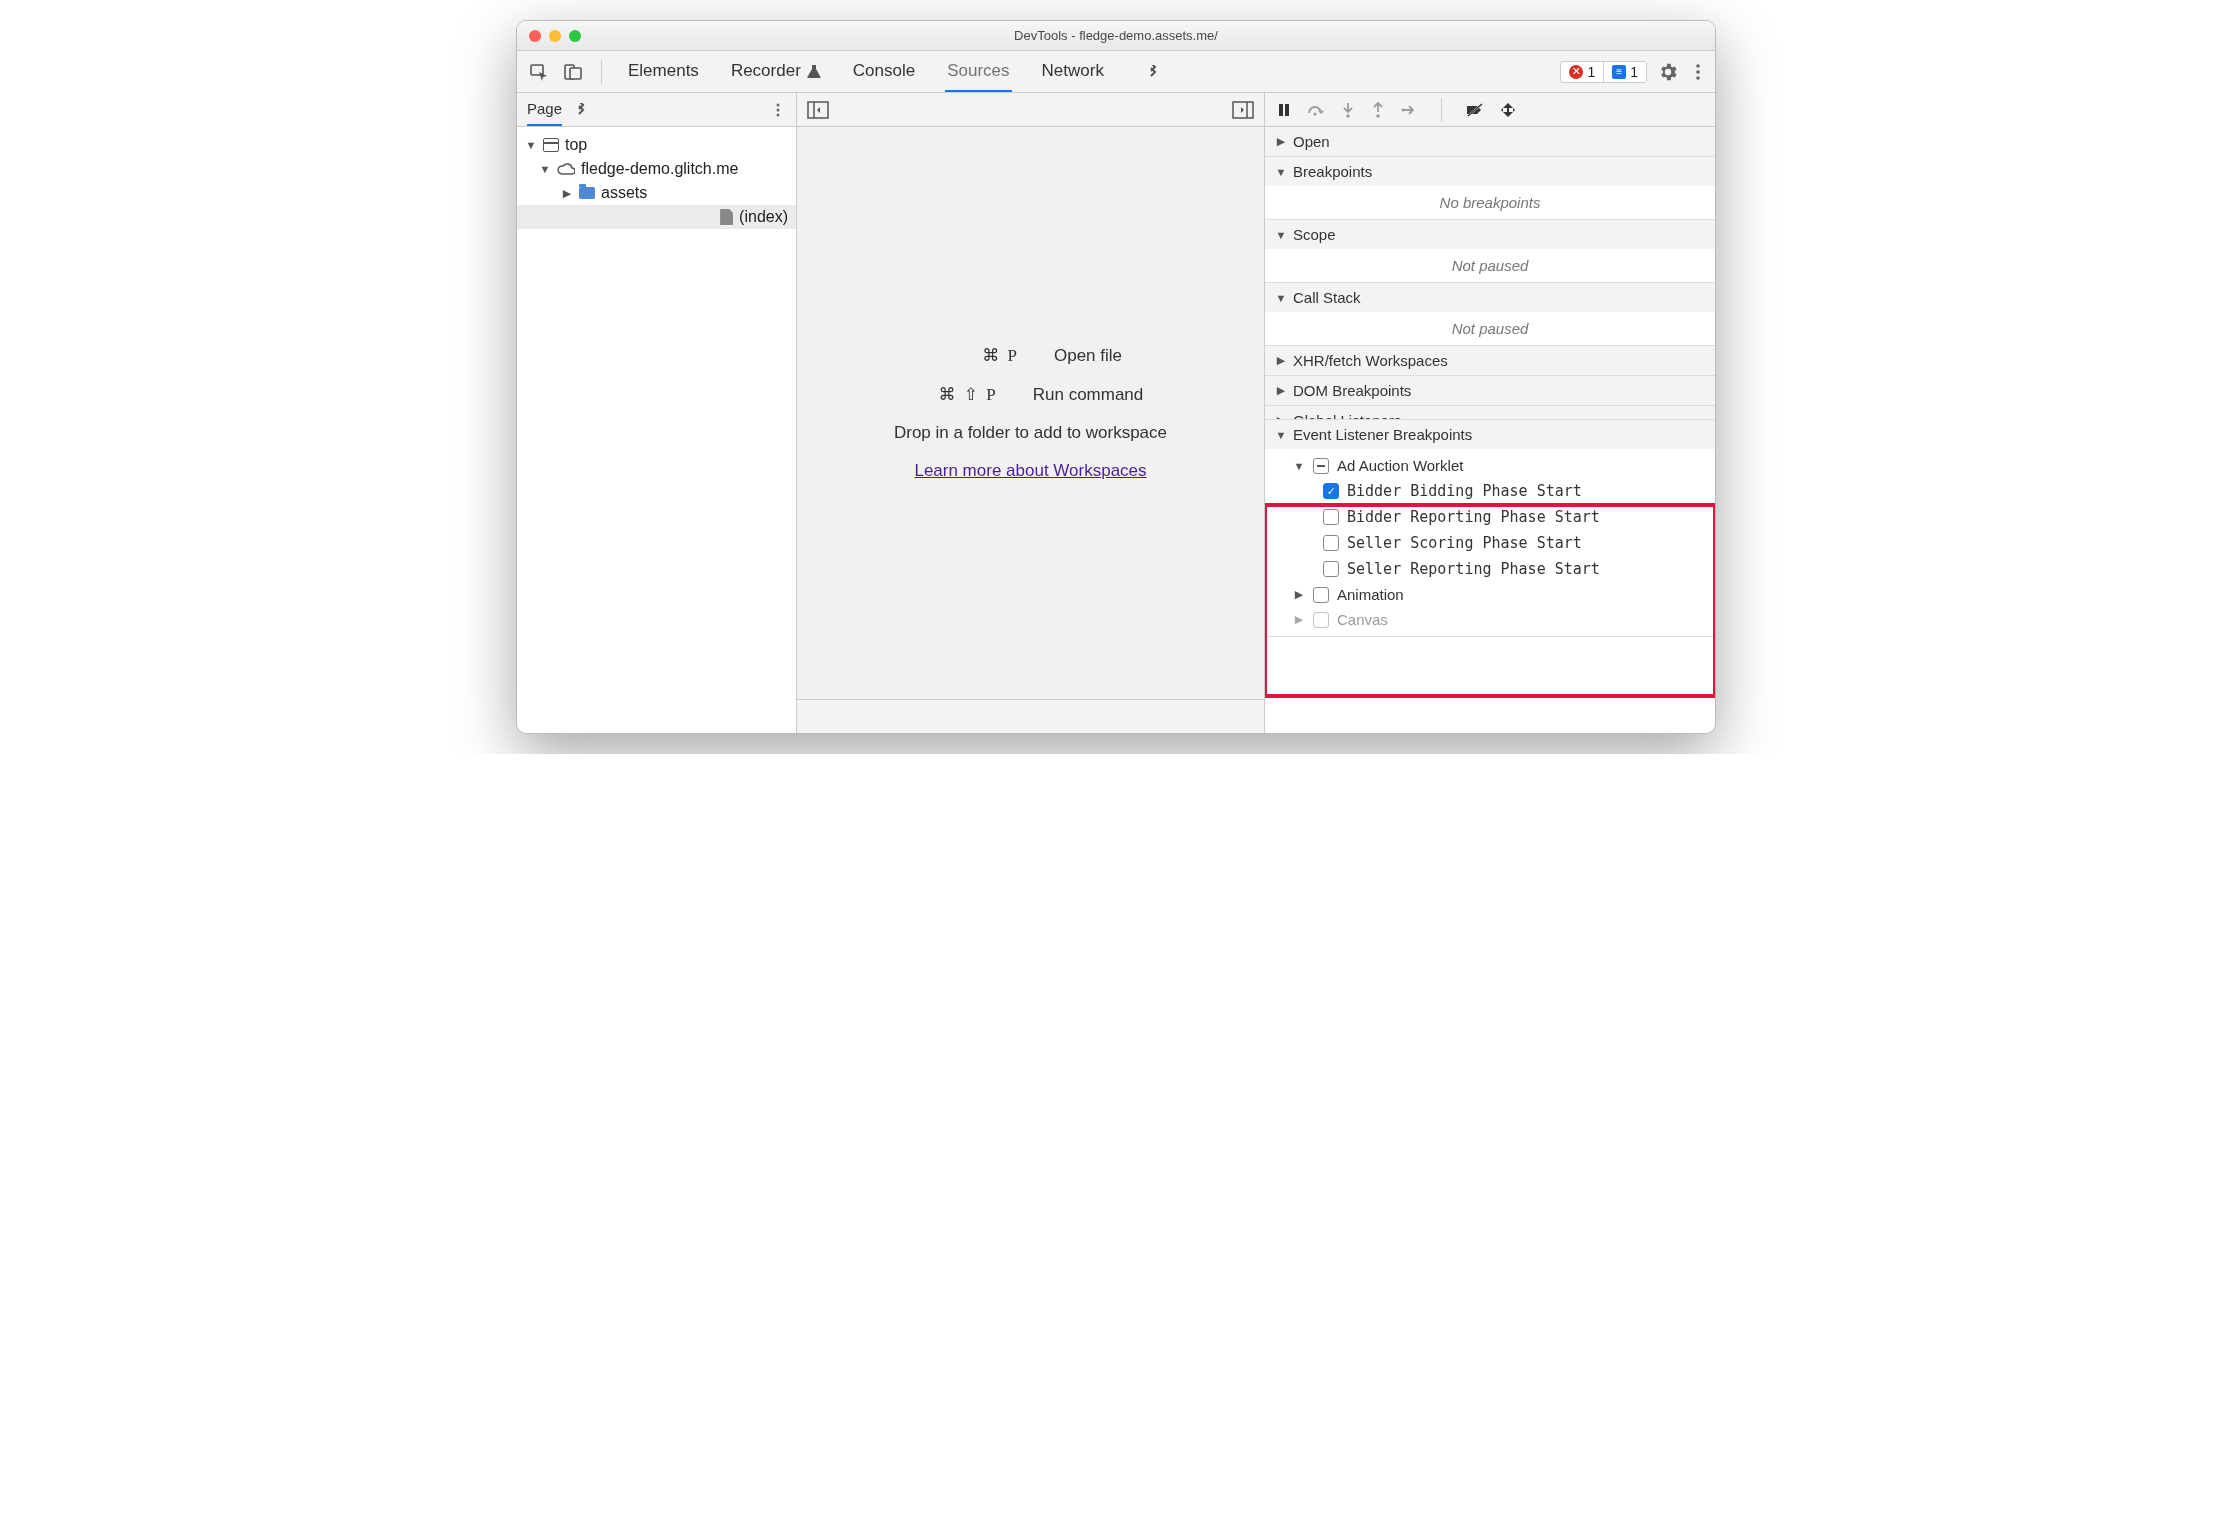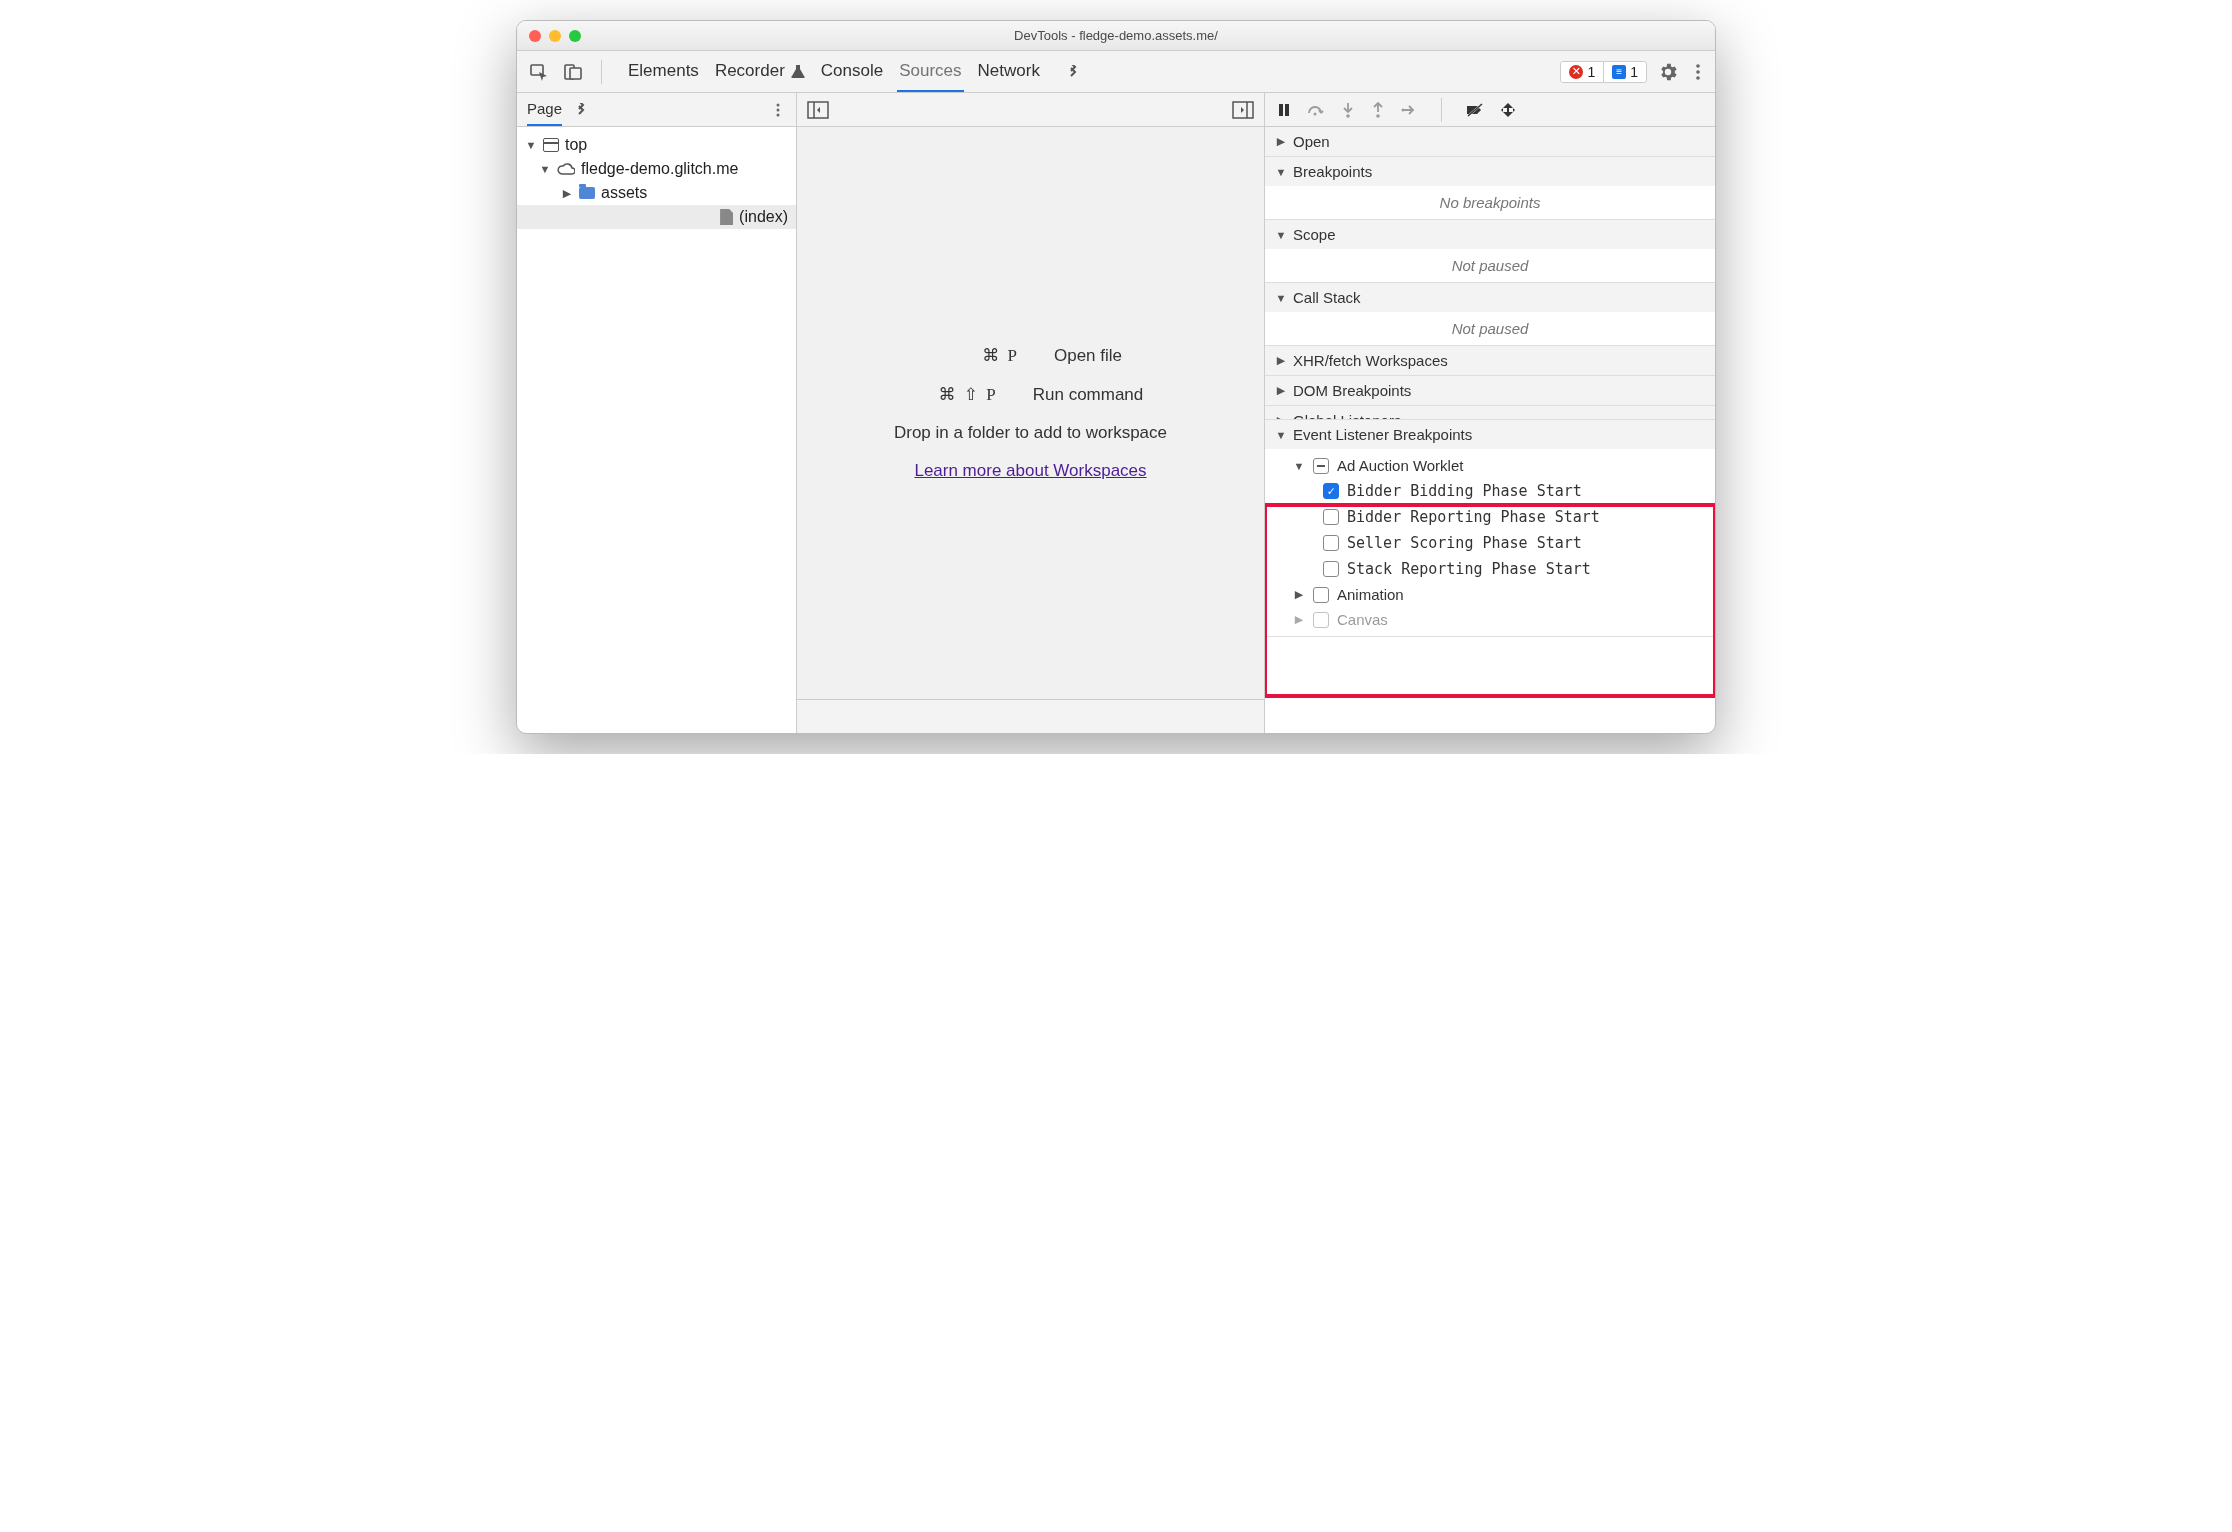--- a/index.html
+++ b/index.html
@@ -9,21 +9,21 @@
 
 .titlebar { height: 30px; background: linear-gradient(#f6f6f6,#e8e8e8); display: flex; align-items: center; padding: 0 12px; border-bottom: 1px solid #ccc; position: relative; }
 .traffic { display: flex; gap: 8px; }
 .tl { width: 12px; height: 12px; border-radius: 50%; }
 .tl.red { background: #ff5f57; } .tl.yellow { background: #febc2e; } .tl.green { background: #28c840; }
 .title { position: absolute; left: 0; right: 0; text-align: center; font-size: 13px; color: #4a4a4a; pointer-events: none; }
 
 .toolbar { height: 42px; display: flex; align-items: center; border-bottom: 1px solid #ccc; background: #f3f3f3; padding: 0 8px; gap: 6px; }
 .tb-icon { width: 28px; height: 28px; display: flex; align-items: center; justify-content: center; color: #555; }
 .tb-sep { width: 1px; height: 24px; background: #ccc; margin: 0 8px; }
-.tabs { display: flex; align-items: center; gap: 12px; height: 100%; margin-left: 10px; }
+.tabs { display: flex; align-items: center; gap: 28px; height: 100%; margin-left: 10px; }
 .tab { color: #333; font-size: 17px; cursor: pointer; height: 100%; display: flex; align-items: center; border-bottom: 2px solid transparent; padding: 0 2px; gap: 6px; }
 .tab.active { color: #737373; border-bottom-color: #1a73e8; }
 .tabs-more { color: #555; margin-left: 12px; }
 .tb-right { margin-left: auto; display: flex; align-items: center; gap: 10px; }
 .badge-group { display: flex; border: 1px solid #ccc; border-radius: 3px; overflow: hidden; }
 .badge { display: flex; align-items: center; gap: 4px; padding: 2px 8px; font-size: 14px; background: #fff; }
 .badge + .badge { border-left: 1px solid #ccc; }
 .err-ico { width: 14px; height: 14px; border-radius: 50%; background: #d93025; color: #fff; font-size: 11px; display: flex; align-items: center; justify-content: center; }
 .msg-ico { width: 14px; height: 14px; background: #1a73e8; color: #fff; font-size: 10px; display: flex; align-items: center; justify-content: center; border-radius: 2px; }
 .gear, .kebab { color: #666; }
@@ -341,21 +341,21 @@
           <div class="elb-row elb-sub">
             <span class="chk"></span>
             <span>Bidder Reporting Phase Start</span>
           </div>
           <div class="elb-row elb-sub">
             <span class="chk"></span>
             <span>Seller Scoring Phase Start</span>
           </div>
           <div class="elb-row elb-sub">
             <span class="chk"></span>
-            <span>Stack Reporting Phase Start</span>
+            <span>Seller Reporting Phase Start</span>
           </div>
           <div class="elb-row">
             <span class="tw">▶</span>
               <span class="chk"></span>
             <span>Animation</span>
           </div>
           <div class="elb-row" style="opacity:.5">
             <span class="tw">▶</span>
               <span class="chk"></span>
             <span>Canvas</span>

